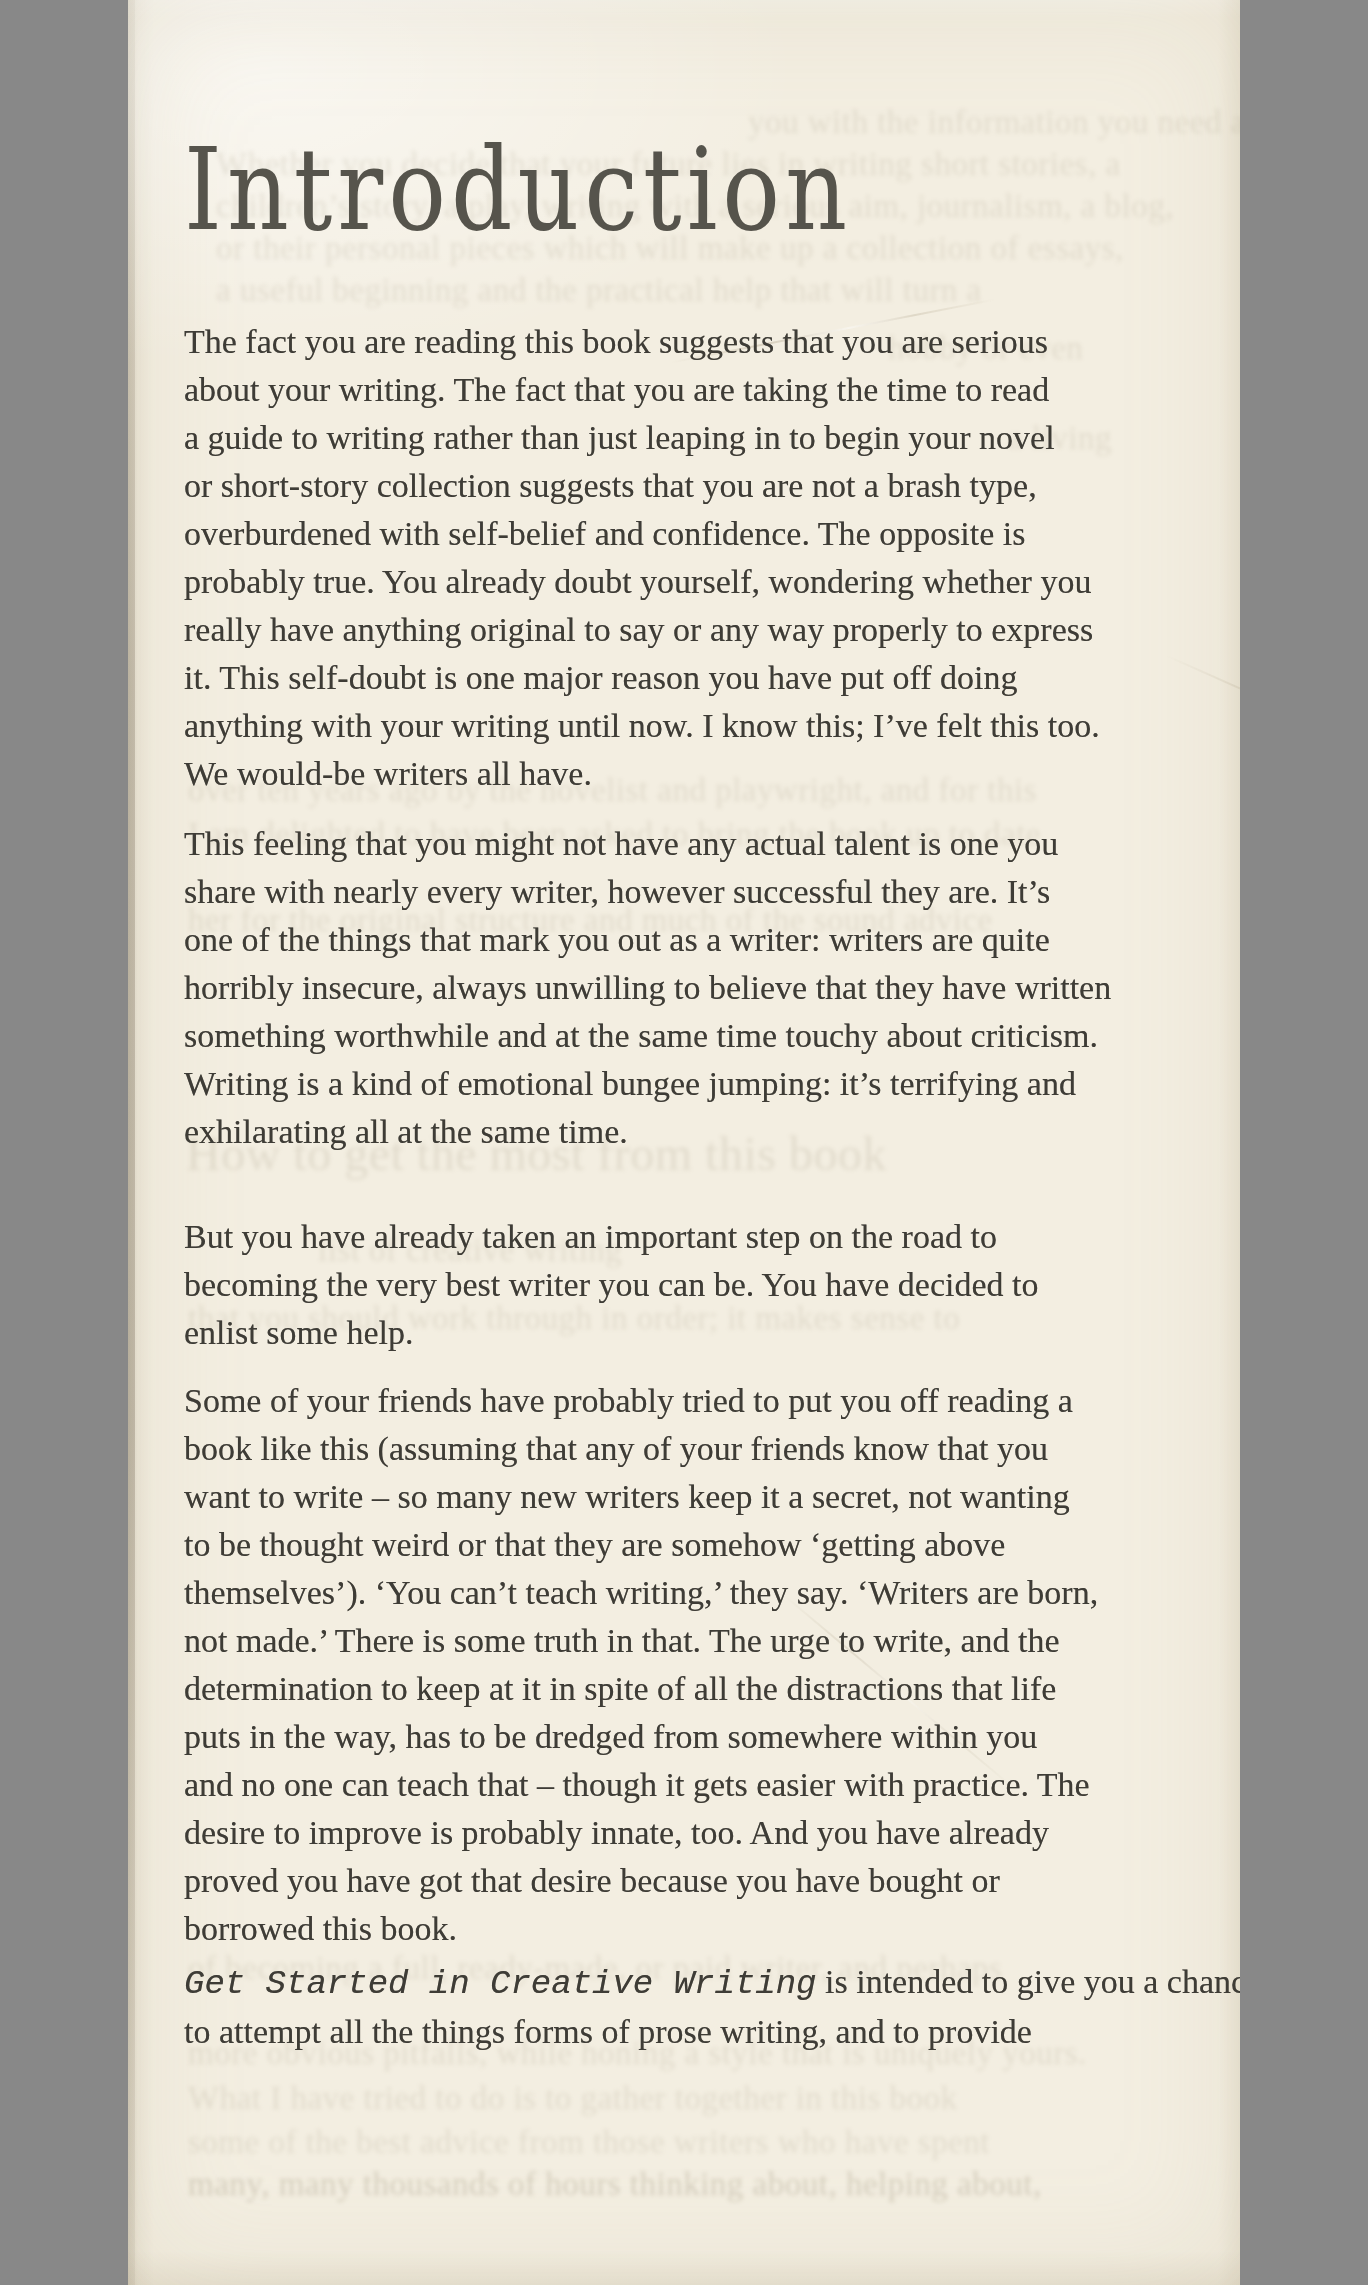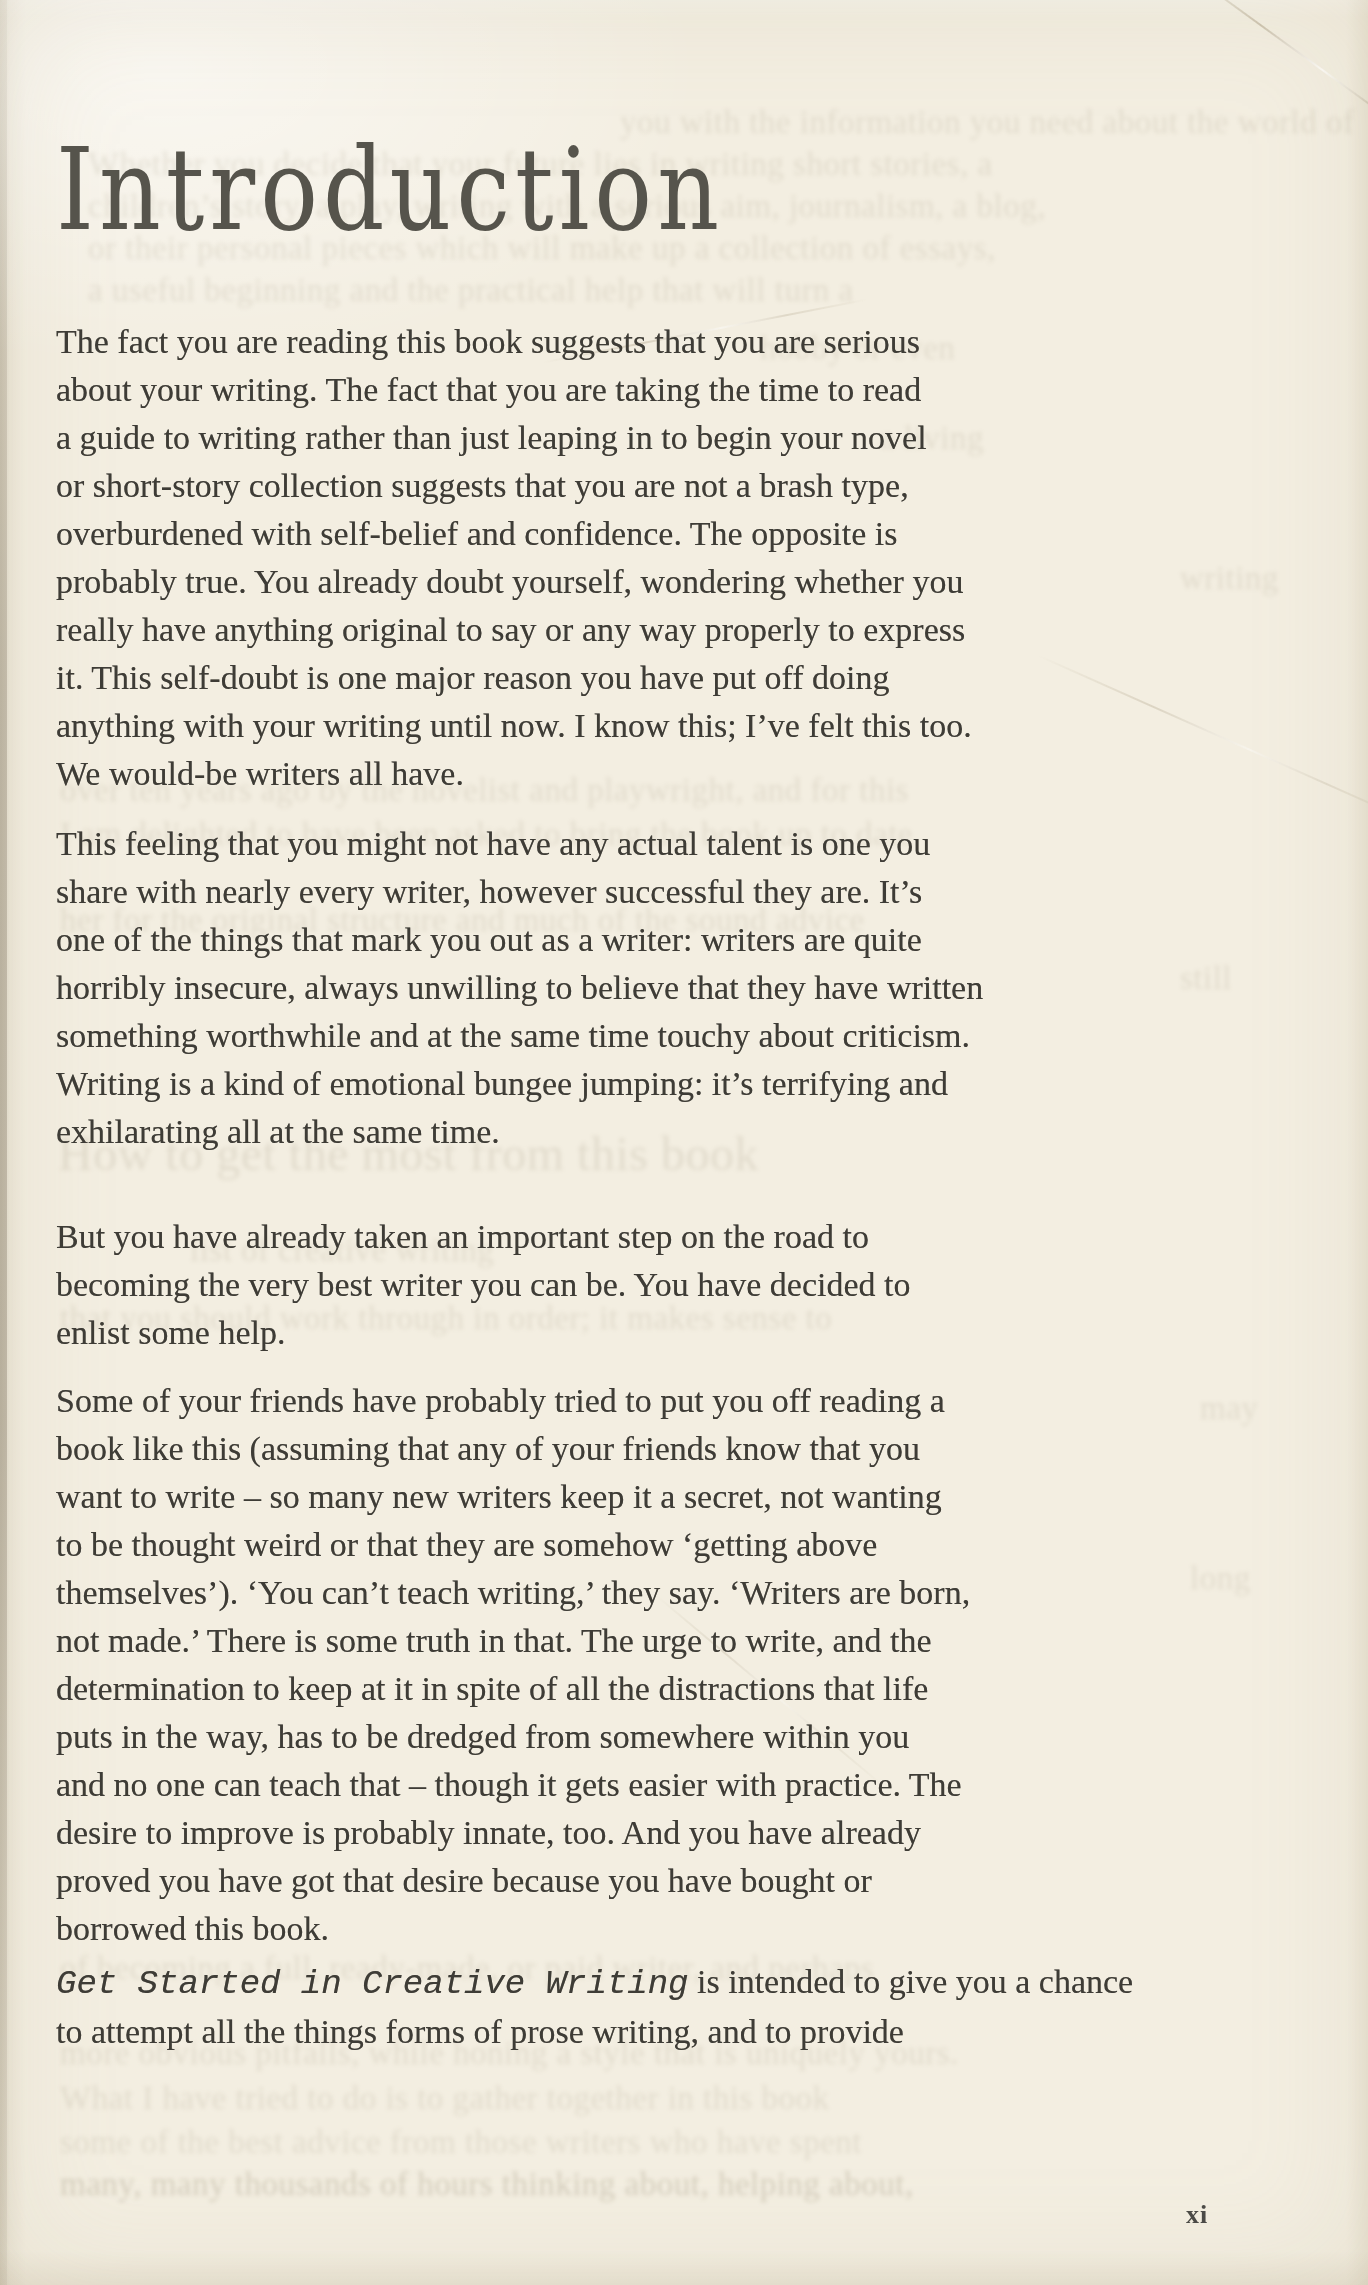--- a/index.html
+++ b/index.html
@@ -1,18 +1,18 @@
 <!DOCTYPE html>
 <html><head>
 <meta charset="utf-8">
 <style>
   html, body { margin: 0; padding: 0; background: #888; }
   .page {
     position: relative;
-    width: 1368px;
+    width: 1112px;
     height: 2285px;
     margin: 0 auto;
     overflow: hidden;
     background:
       radial-gradient(ellipse 900px 500px at 12% 3%, rgba(255,255,255,0.55), rgba(255,255,255,0) 60%),
       linear-gradient(90deg, rgba(167,154,128,0.30) 0px, rgba(167,154,128,0.10) 10px, rgba(167,154,128,0.0) 26px),
       linear-gradient(270deg, rgba(196,185,160,0.22) 0px, rgba(196,185,160,0.0) 22px),
       linear-gradient(0deg, rgba(190,178,152,0.20) 0px, rgba(190,178,152,0.0) 34px),
       linear-gradient(180deg, rgba(255,255,255,0.25) 0px, rgba(255,255,255,0) 18px),
       #f3eee1;

